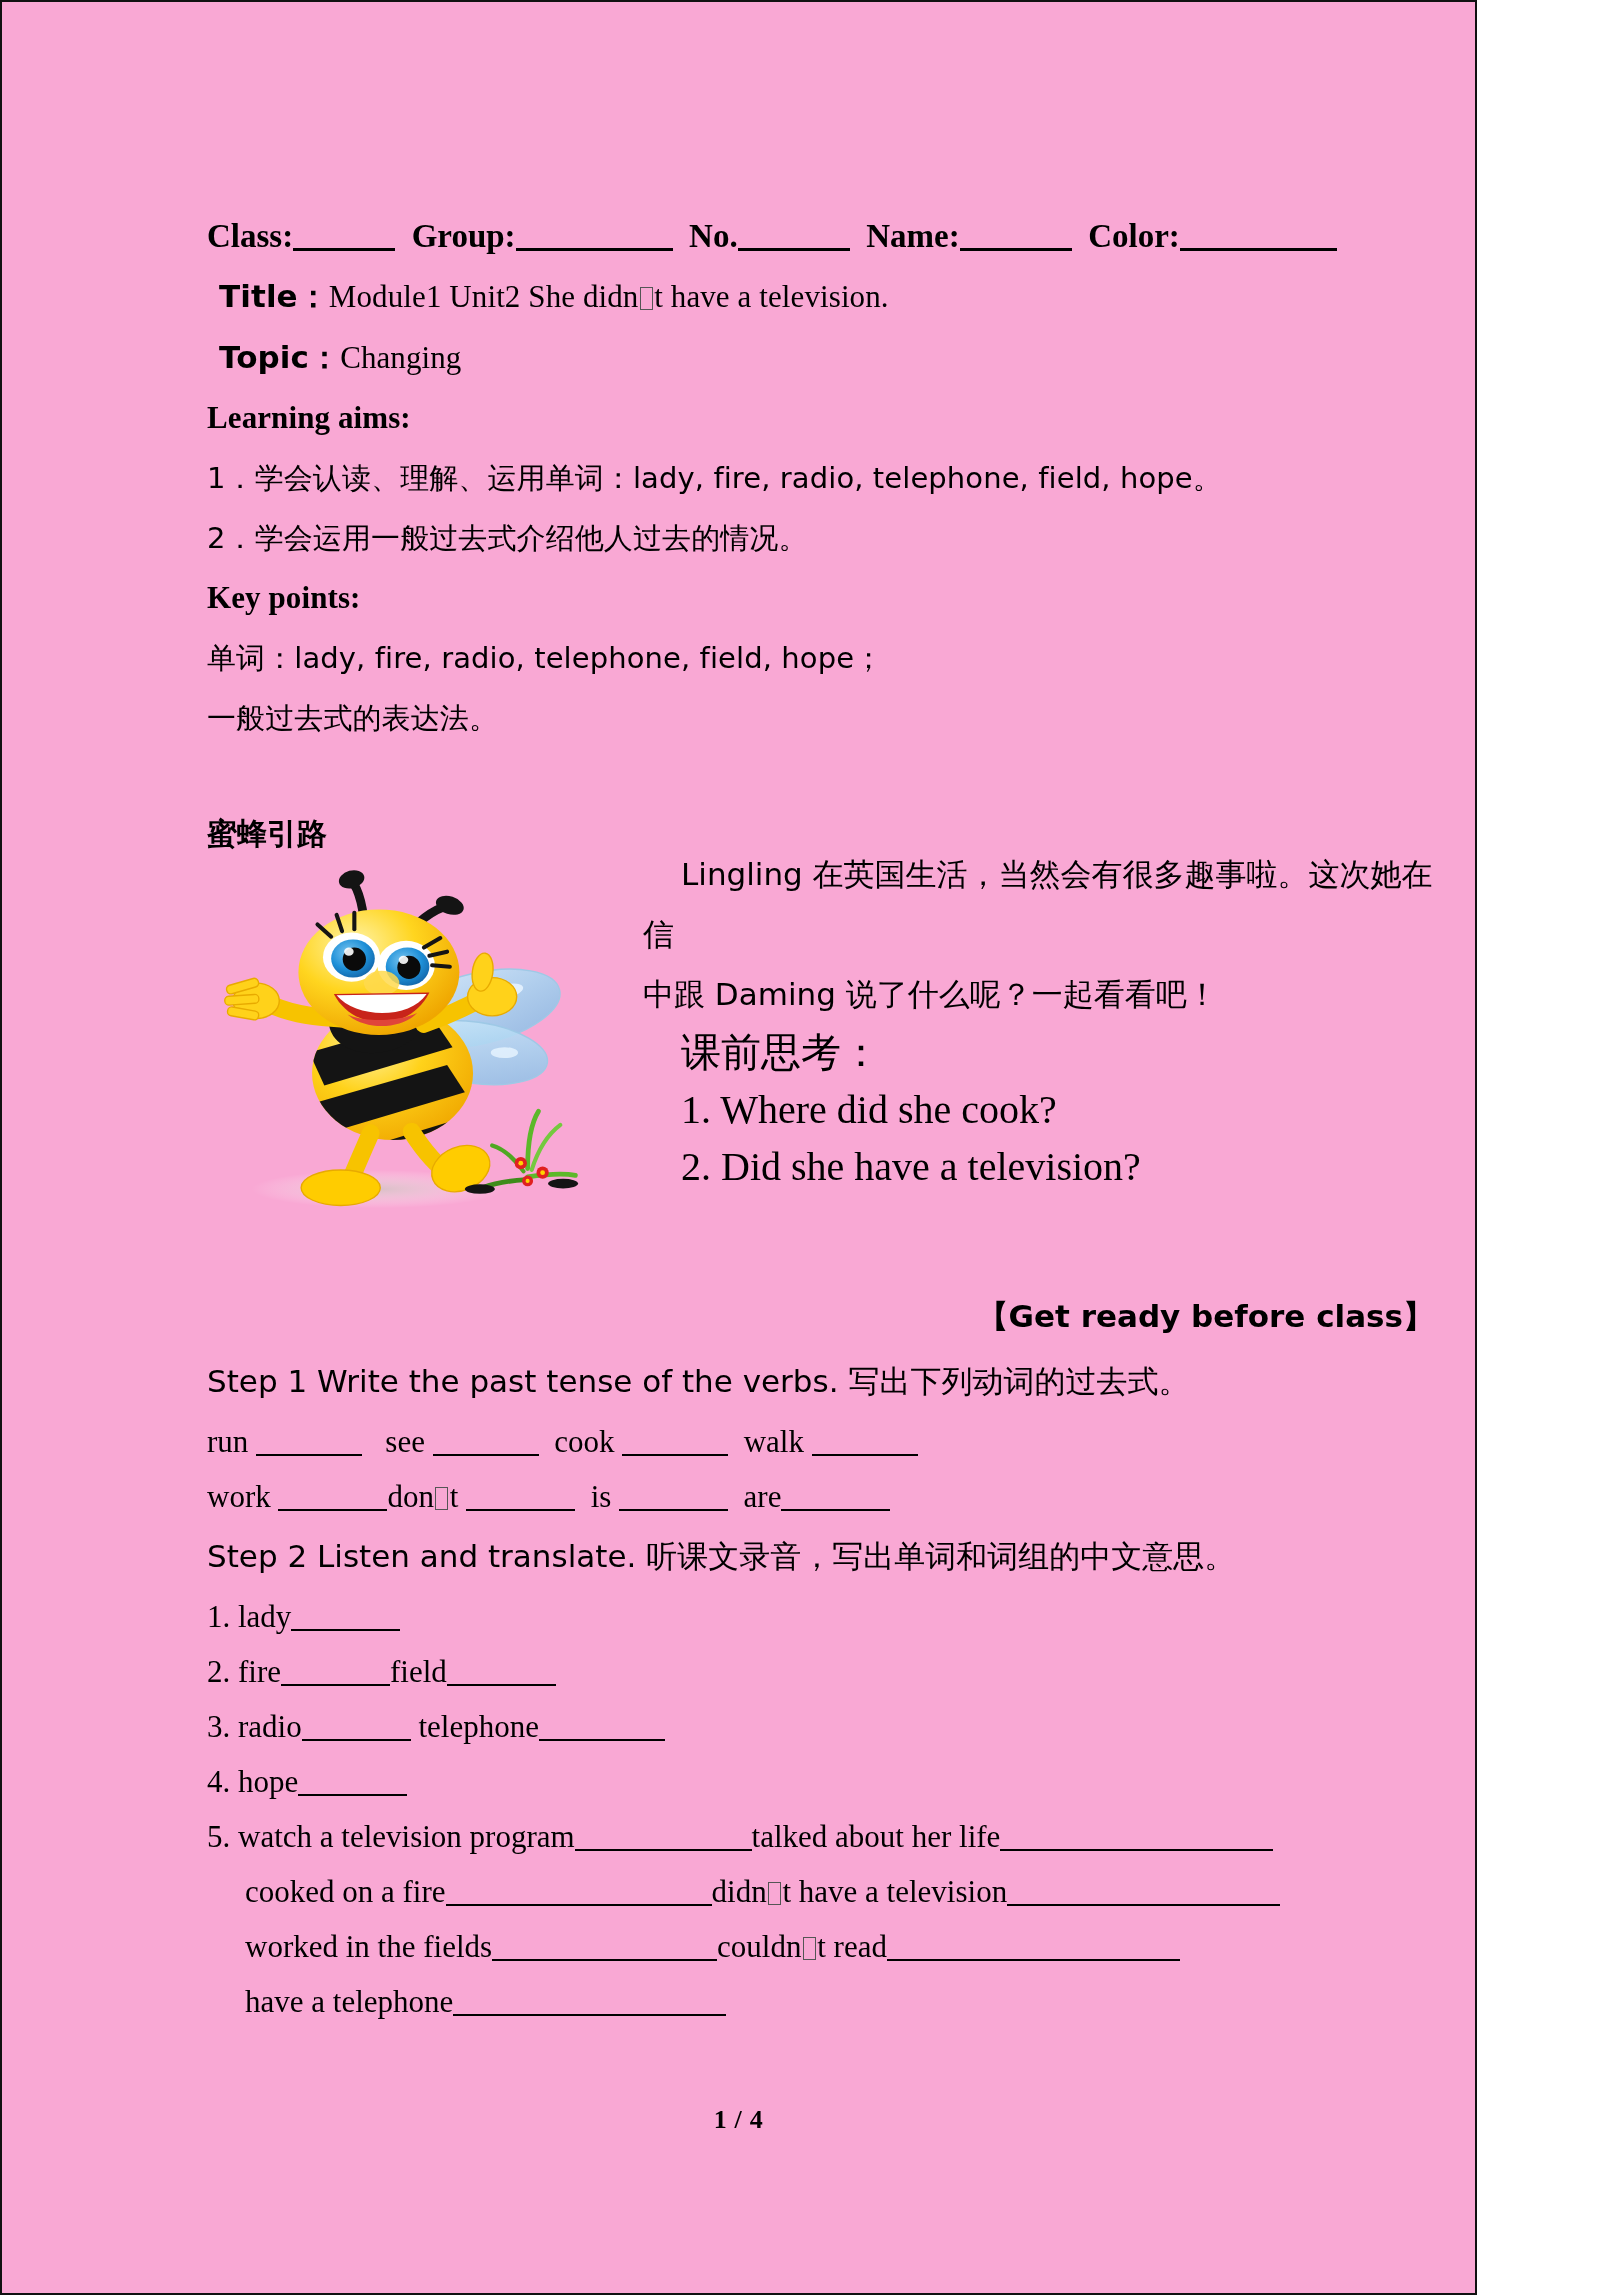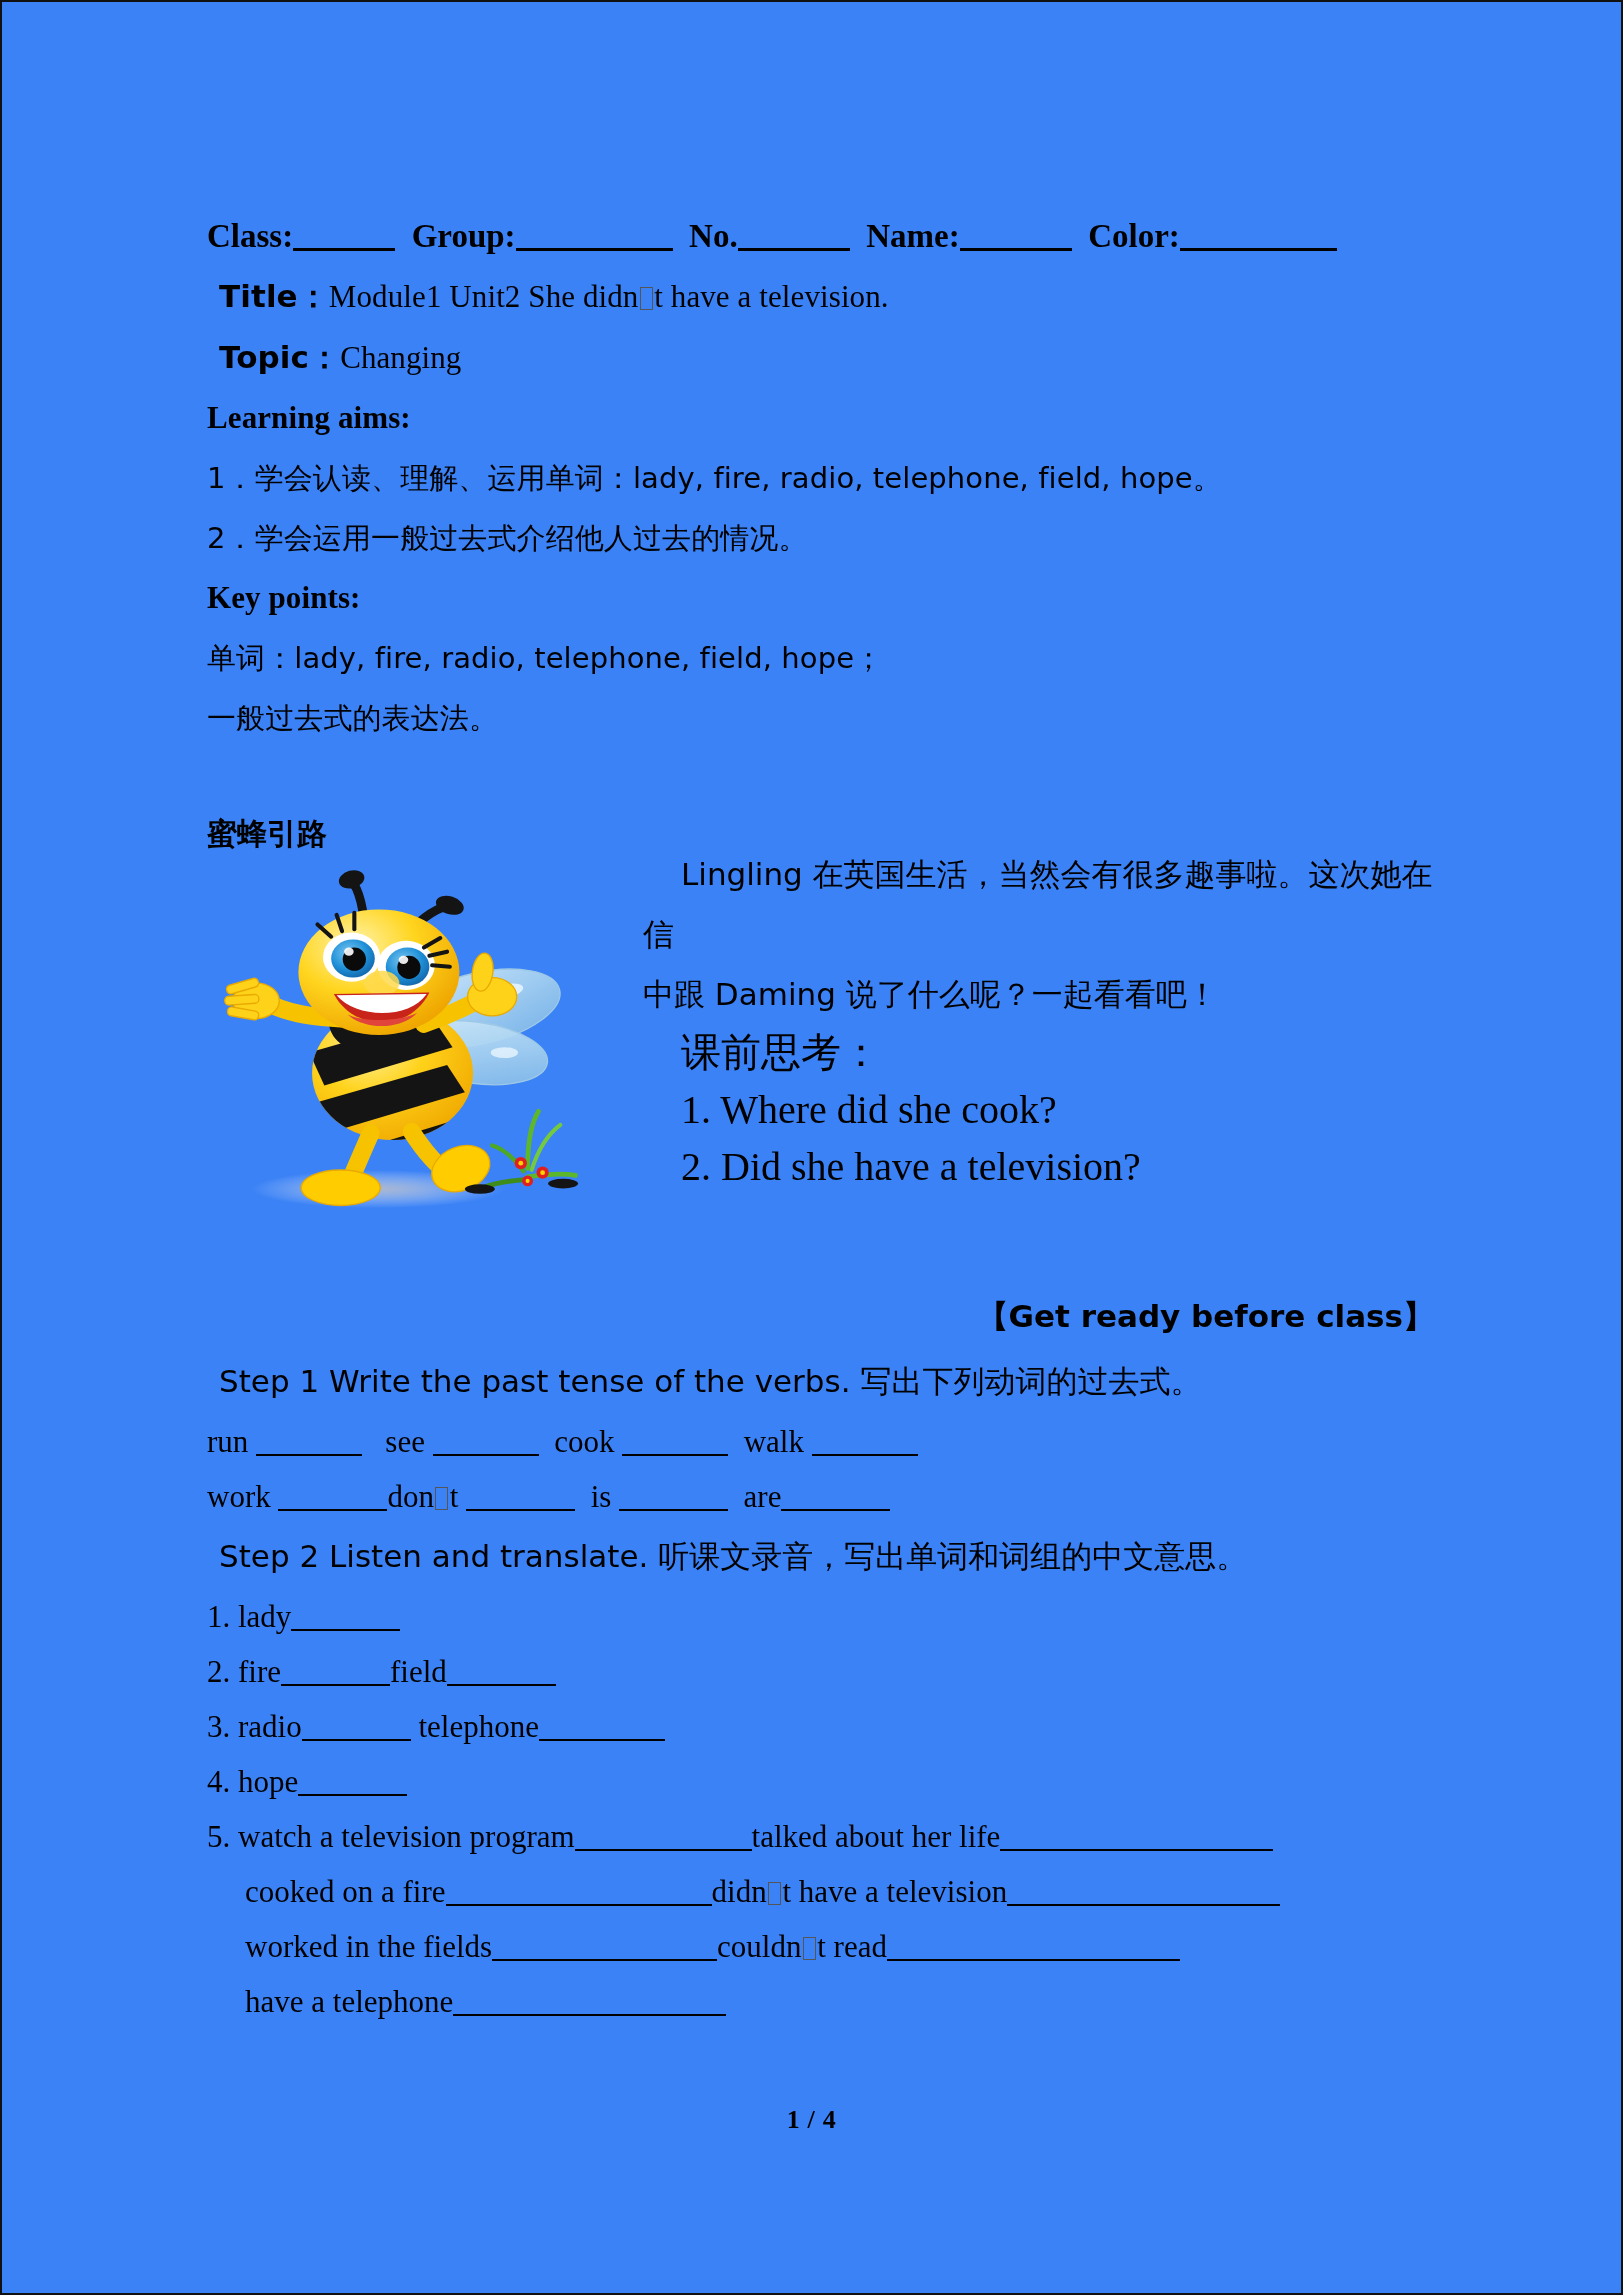--- a/index.html
+++ b/index.html
@@ -7,23 +7,23 @@
   body {
     width: 1623px;
     height: 2295px;
     background: #ffffff;
     font-family: "Liberation Serif", "DejaVu Serif", serif;
     color: #000000;
     overflow: hidden;
   }
   .page {
     position: relative;
-    width: 1623px;
+    width: 1477px;
     height: 2295px;
-    background: #3b82f6;
+    background: #f9a8d4;
     border: 2px solid #111;
     overflow: hidden;
   }
   .content {
     position: absolute;
     left: 205px;
     top: 205px;
     width: 1227px;
   }
 
@@ -68,21 +68,21 @@
   .bee-text .p {
     font-size: 31px;
     line-height: 60px;
     text-indent: 0;
   }
   .bee-text .p.first { text-indent: 38px; }
   .bee-text .q { font-size: 40px; line-height: 57px; padding-left: 38px; }
 
   
   .bracket { font-weight:700; font-size:31px; line-height:65px;text-align:right; }
-  .step { font-size: 31px; line-height: 65px; white-space: nowrap; margin-left: 12px; }
+  .step { font-size: 31px; line-height: 65px; white-space: nowrap; }
   .item { font-size: 31px; line-height: 55px; white-space: nowrap; }
   .item.indent { padding-left: 38px; }
 
   
   .footer {
     position:absolute;
     left:0; right:0;
     top: 2103px;
     text-align:center;
     font-weight:700;

